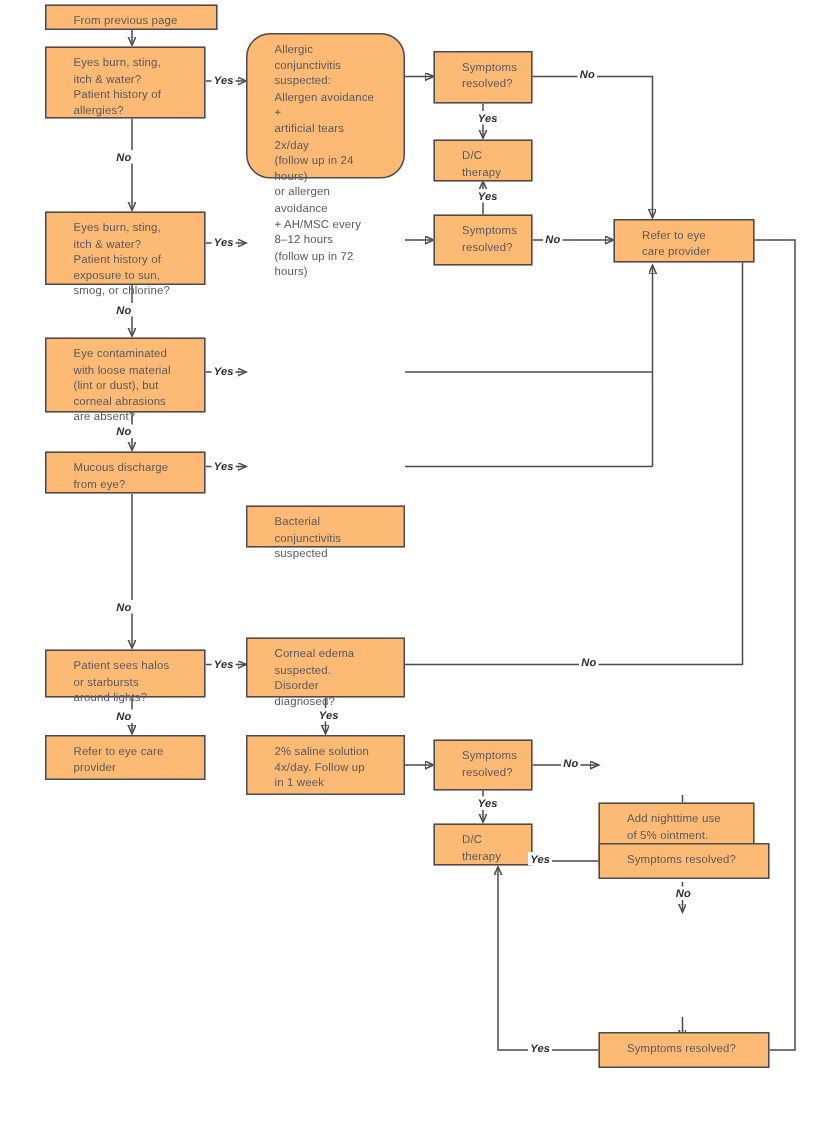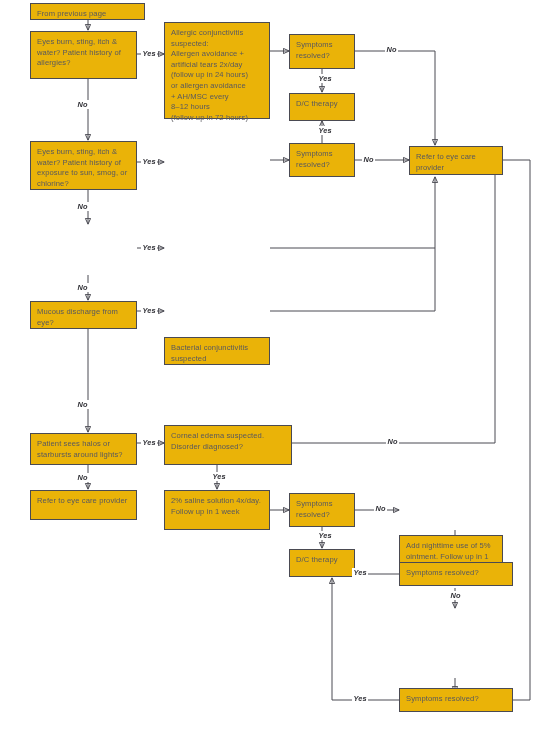--- a/index.html
+++ b/index.html
@@ -1,19 +1,19 @@
 <!DOCTYPE html>
 <html><head>
 <meta charset="utf-8">
 <style>
   html,body{margin:0;padding:0;background:#ffffff;}
   body{font-family:"Liberation Sans",sans-serif;}
   #canvas{position:relative;width:547px;height:750px;background:#ffffff;overflow:hidden;}
-  .box{position:absolute;box-sizing:border-box;border:1px solid #4a4a52;background:#eab308;
-       color:#58585e;font-size:7.6px;line-height:10.6px;padding:5px 6px;letter-spacing:.1px;}
+  .box{position:absolute;box-sizing:border-box;border:1px solid #4a4a52;background:#fdba74;
+       color:#58585e;font-size:7.6px;line-height:10.6px;padding:5px 18px;letter-spacing:.1px;}
   .lbl{position:absolute;color:#2f2f35;font-size:7.4px;font-weight:bold;background:#ffffff;
        padding:0 1.5px;line-height:9px;letter-spacing:.1px;font-style:italic;}
   .legend{position:absolute;left:30px;top:713px;color:#6e6e75;font-size:7.2px;letter-spacing:.1px;}
   svg#wires{position:absolute;left:0;top:0;width:547px;height:750px;}
   svg#wires line,svg#wires path{stroke:#4a4a52;stroke-width:1;fill:none;}
 </style>
 </head>
 <body>
 
 <div id="canvas">
@@ -86,49 +86,50 @@
     <path d="M399,700 L332,700 L332,578" marker-end="url(#ar)"></path>
 
     <path d="M513,700 L530,700 L530,160 L462,160" marker-end="url(#ar)"></path>
 
   </svg>
 
   <div class="box" style="left:30px;top:3px;width:115px;height:17px;">From previous page</div>
 
   <div class="box" style="left:30px;top:31px;width:107px;height:48px;">Eyes burn, sting, itch &amp; water? Patient history of allergies?</div>
 
-  <div class="box" style="left:164px;top:22px;width:106px;height:97px;white-space:pre-line;">Allergic conjunctivitis suspected:
+  <div class="box" style="left:164px;top:22px;width:106px;height:97px;white-space:pre-line;border-radius:16px;">Allergic conjunctivitis suspected:
 Allergen avoidance +
 artificial tears 2x/day
 (follow up in 24 hours)
 or allergen avoidance
 + AH/MSC every
 8–12 hours
 (follow up in 72 hours)</div>
 
   <div class="box" style="left:289px;top:34px;width:66px;height:35px;">Symptoms resolved?</div>
 
   <div class="box" style="left:289px;top:93px;width:66px;height:28px;">D/C therapy</div>
 
   <div class="box" style="left:30px;top:141px;width:107px;height:49px;">Eyes burn, sting, itch &amp; water? Patient history of exposure to sun, smog, or chlorine?</div>
 
 
   <div class="box" style="left:289px;top:143px;width:66px;height:34px;">Symptoms resolved?</div>
 
   <div class="box" style="left:409px;top:146px;width:94px;height:29px;">Refer to eye care provider</div>
 
+  <div class="box" style="left:30px;top:225px;width:107px;height:50px;">Eye contaminated with loose material (lint or dust), but corneal abrasions are absent?</div>
 
 
   <div class="box" style="left:30px;top:301px;width:107px;height:28px;">Mucous discharge from eye?</div>
 
   <div class="box" style="left:164px;top:297px;width:106px;height:28px;margin-top:40px;">Bacterial conjunctivitis suspected</div>
 
   <div class="box" style="left:30px;top:433px;width:107px;height:32px;">Patient sees halos or starbursts around lights?</div>
 
-  <div class="box" style="left:164px;top:425px;width:128px;height:40px;">Corneal edema suspected. Disorder diagnosed?</div>
+  <div class="box" style="left:164px;top:425px;width:106px;height:40px;">Corneal edema suspected. Disorder diagnosed?</div>
 
   <div class="box" style="left:30px;top:490px;width:107px;height:30px;">Refer to eye care provider</div>
 
   <div class="box" style="left:164px;top:490px;width:106px;height:40px;">2% saline solution 4x/day. Follow up in 1 week</div>
 
   <div class="box" style="left:289px;top:493px;width:66px;height:34px;">Symptoms resolved?</div>
 
   <div class="box" style="left:399px;top:487px;width:104px;height:43px;margin-top:48px;">Add nighttime use of 5% ointment. Follow up in 1 week</div>
 
   <div class="box" style="left:289px;top:549px;width:66px;height:28px;">D/C therapy</div>

